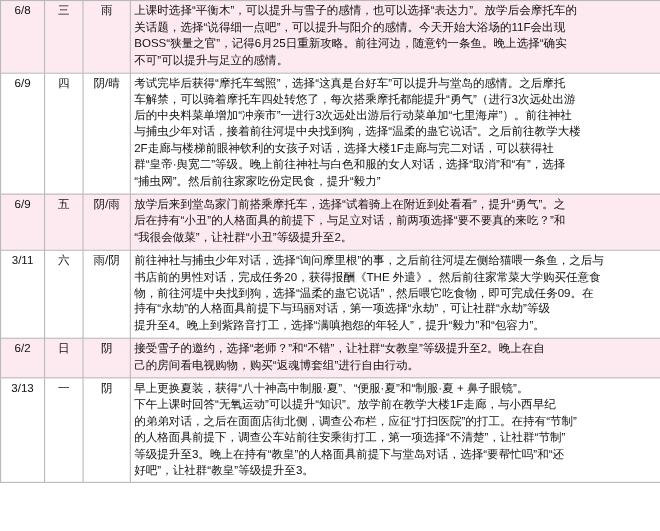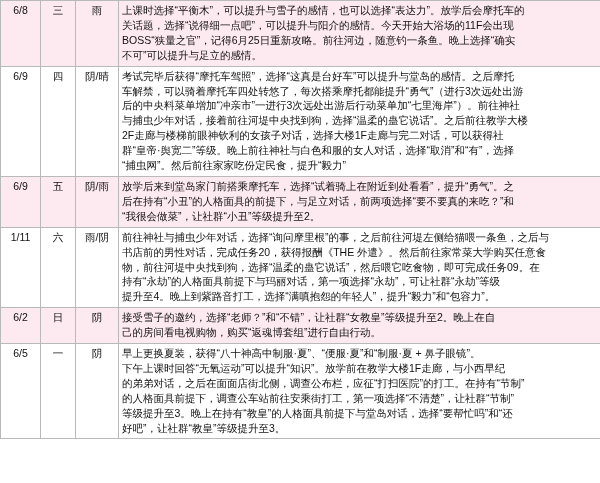--- a/index.html
+++ b/index.html
@@ -99,42 +99,42 @@
         <td class="c-date">6/9</td>
         <td class="c-day">五</td>
         <td class="c-weather">阴/雨</td>
         <td class="c-body">
           <span class="line">放学后来到堂岛家门前搭乘摩托车，选择“试着骑上在附近到处看看”，提升“勇气”。之</span>
           <span class="line">后在持有“小丑”的人格面具的前提下，与足立对话，前两项选择“要不要真的来吃？”和</span>
           <span class="line">“我很会做菜”，让社群“小丑”等级提升至2。</span>
         </td>
       </tr>
       <tr class="white">
-        <td class="c-date">1/11</td>
+        <td class="c-date">3/11</td>
         <td class="c-day">六</td>
         <td class="c-weather">雨/阴</td>
         <td class="c-body">
           <span class="line">前往神社与捕虫少年对话，选择“询问摩里根”的事，之后前往河堤左侧给猫喂一条鱼，之后与</span>
           <span class="line">书店前的男性对话，完成任务20，获得报酬《THE 外遣》。然后前往家常菜大学购买任意食</span>
           <span class="line">物，前往河堤中央找到狗，选择“温柔的蛊它说话”，然后喂它吃食物，即可完成任务09。在</span>
           <span class="line">持有“永劫”的人格面具前提下与玛丽对话，第一项选择“永劫”，可让社群“永劫”等级</span>
           <span class="line">提升至4。晚上到紫路音打工，选择“满嗔抱怨的年轻人”，提升“毅力”和“包容力”。</span>
         </td>
       </tr>
       <tr class="pink">
         <td class="c-date">6/2</td>
         <td class="c-day">日</td>
         <td class="c-weather">阴</td>
         <td class="c-body">
           <span class="line">接受雪子的邀约，选择“老师？”和“不错”，让社群“女教皇”等级提升至2。晚上在自</span>
           <span class="line">己的房间看电视购物，购买“返魂博套组”进行自由行动。</span>
         </td>
       </tr>
       <tr class="white">
-        <td class="c-date">6/5</td>
+        <td class="c-date">3/13</td>
         <td class="c-day">一</td>
         <td class="c-weather">阴</td>
         <td class="c-body">
           <span class="line">早上更换夏装，获得“八十神高中制服·夏”、“便服·夏”和“制服·夏 + 鼻子眼镜”。</span>
           <span class="line">下午上课时回答“无氧运动”可以提升“知识”。放学前在教学大楼1F走廊，与小西早纪</span>
           <span class="line">的弟弟对话，之后在面面店街北侧，调查公布栏，应征“打扫医院”的打工。在持有“节制”</span>
           <span class="line">的人格面具前提下，调查公车站前往安乘街打工，第一项选择“不清楚”，让社群“节制”</span>
           <span class="line">等级提升至3。晚上在持有“教皇”的人格面具前提下与堂岛对话，选择“要帮忙吗”和“还</span>
           <span class="line">好吧”，让社群“教皇”等级提升至3。</span>
           <span class="line"></span>

